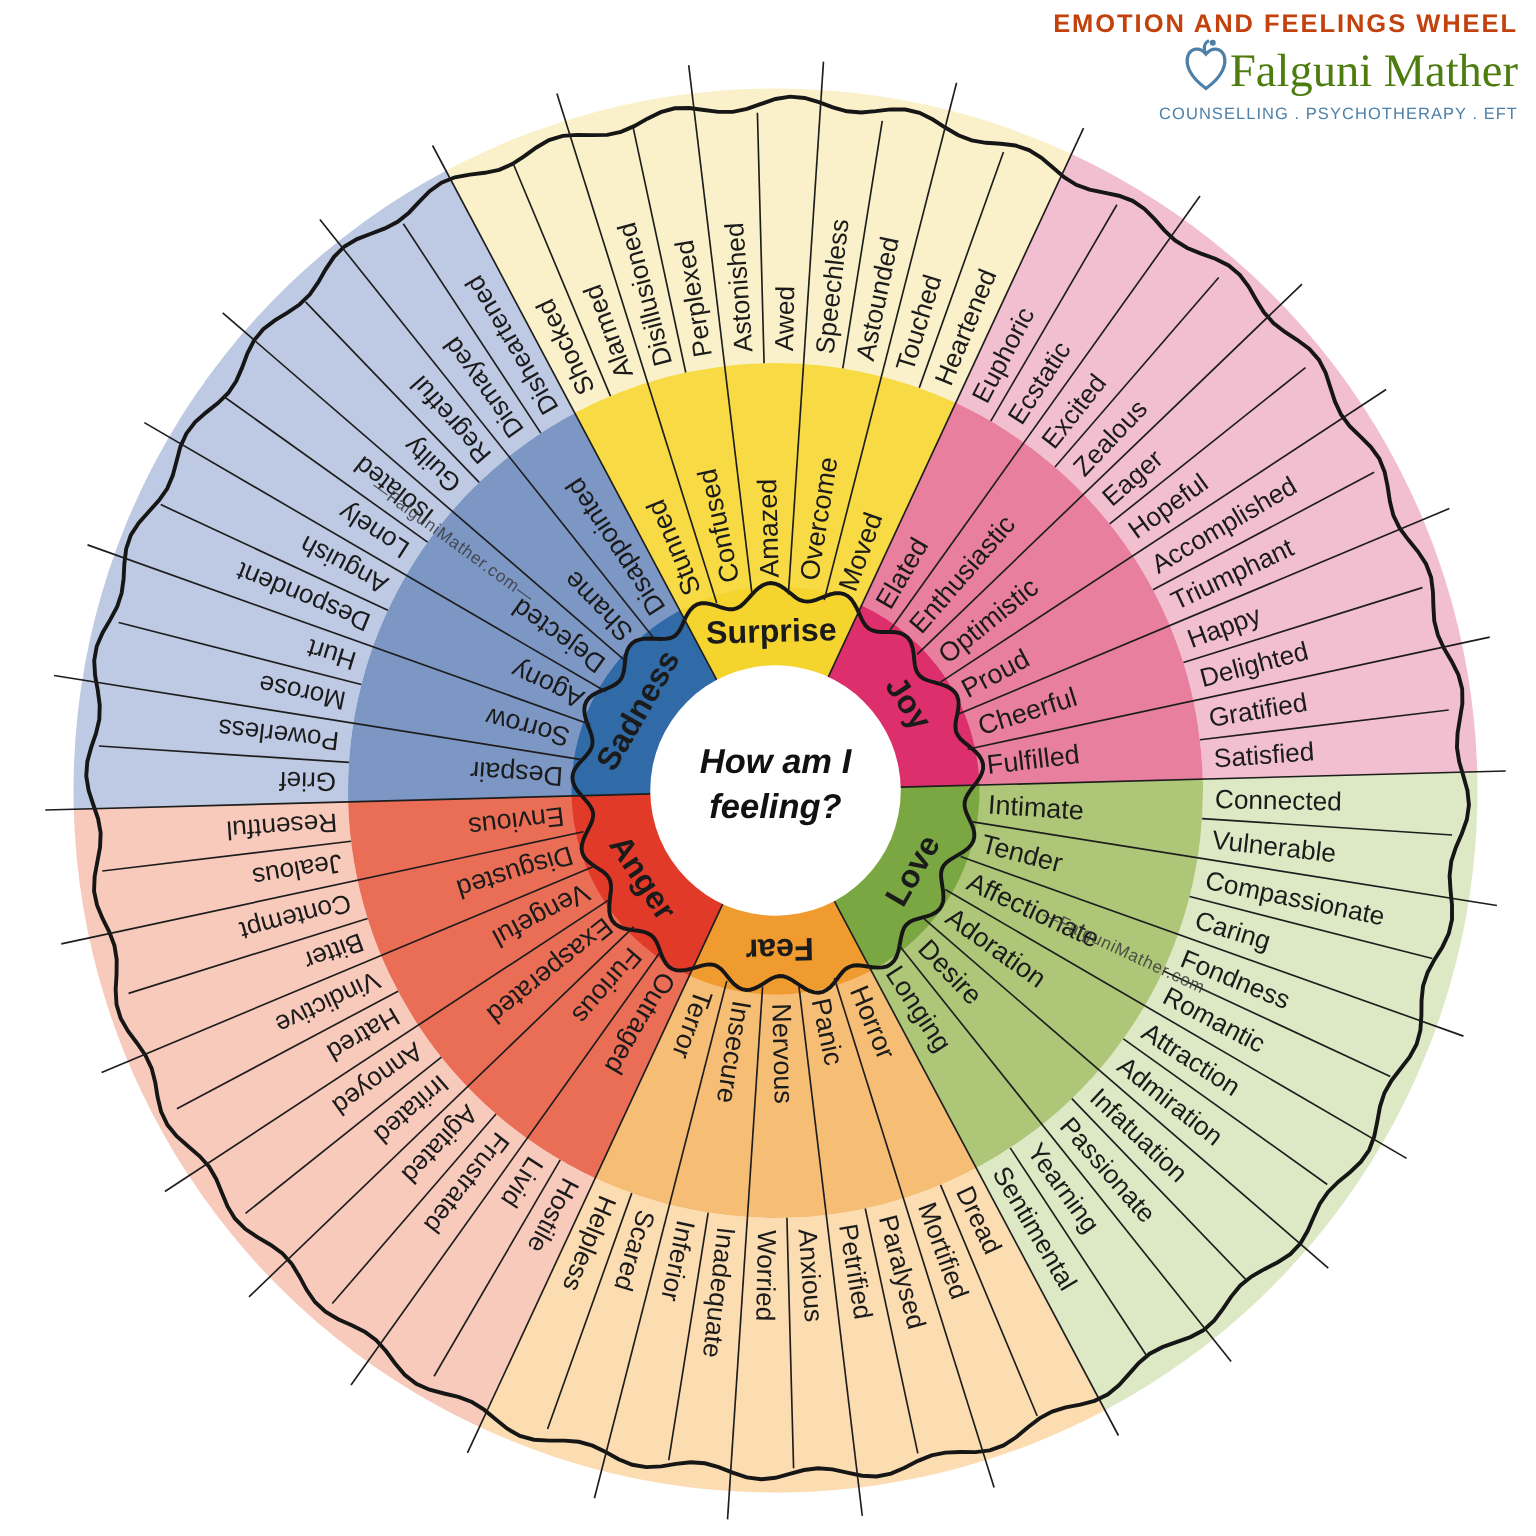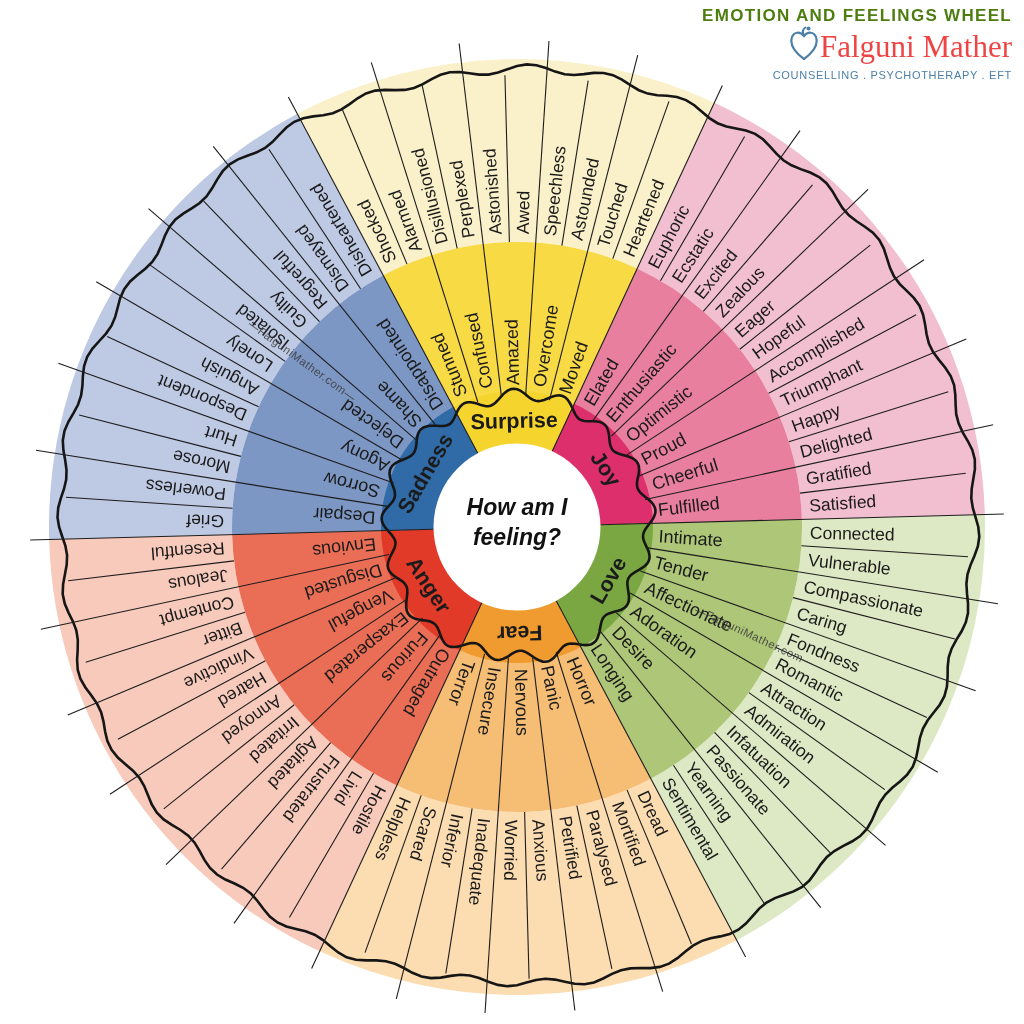--- a/index.html
+++ b/index.html
@@ -1,21 +1,21 @@
 <!DOCTYPE html>
 <html><head>
 <meta charset="utf-8">
 <style>
   html,body{margin:0;padding:0;background:#ffffff;}
   body{width:1024px;height:1024px;position:relative;overflow:hidden;}
   #wheel{position:absolute;left:0;top:0;}
   .header{position:absolute;top:6px;right:12px;display:flex;flex-direction:column;align-items:flex-end;z-index:2;}
-  .header-title{font-family:"Liberation Sans",sans-serif;font-weight:bold;font-size:17px;letter-spacing:1.3px;color:#4d7c0f;}
+  .header-title{font-family:"Liberation Sans",sans-serif;font-weight:bold;font-size:17px;letter-spacing:1.3px;color:#c2410c;}
   .brand-row{display:flex;align-items:center;gap:1px;margin-top:-2px;}
-  .brand-name{font-family:"Liberation Serif",serif;font-size:31px;color:#ef4444;line-height:1;}
+  .brand-name{font-family:"Liberation Serif",serif;font-size:31px;color:#4d7c0f;line-height:1;}
   .tagline{font-family:"Liberation Sans",sans-serif;font-weight:normal;font-size:11px;letter-spacing:0.7px;color:#4d80a8;margin-top:1px;}
   .lbl{font-family:"Liberation Sans",sans-serif;fill:#1b1b1b;}
   .mid{font-size:18px;}
   .out{font-size:17.5px;}
   .core{font-size:21.5px;font-weight:bold;}
   .centerTxt{font-size:23px;font-weight:bold;font-style:italic;font-family:"Liberation Sans",sans-serif;fill:#111;}
   .wm{font-family:"Liberation Sans",sans-serif;font-size:11.5px;fill:#3a3a3a;opacity:.85;letter-spacing:.5px;}
 </style>
 </head>
 <body>

